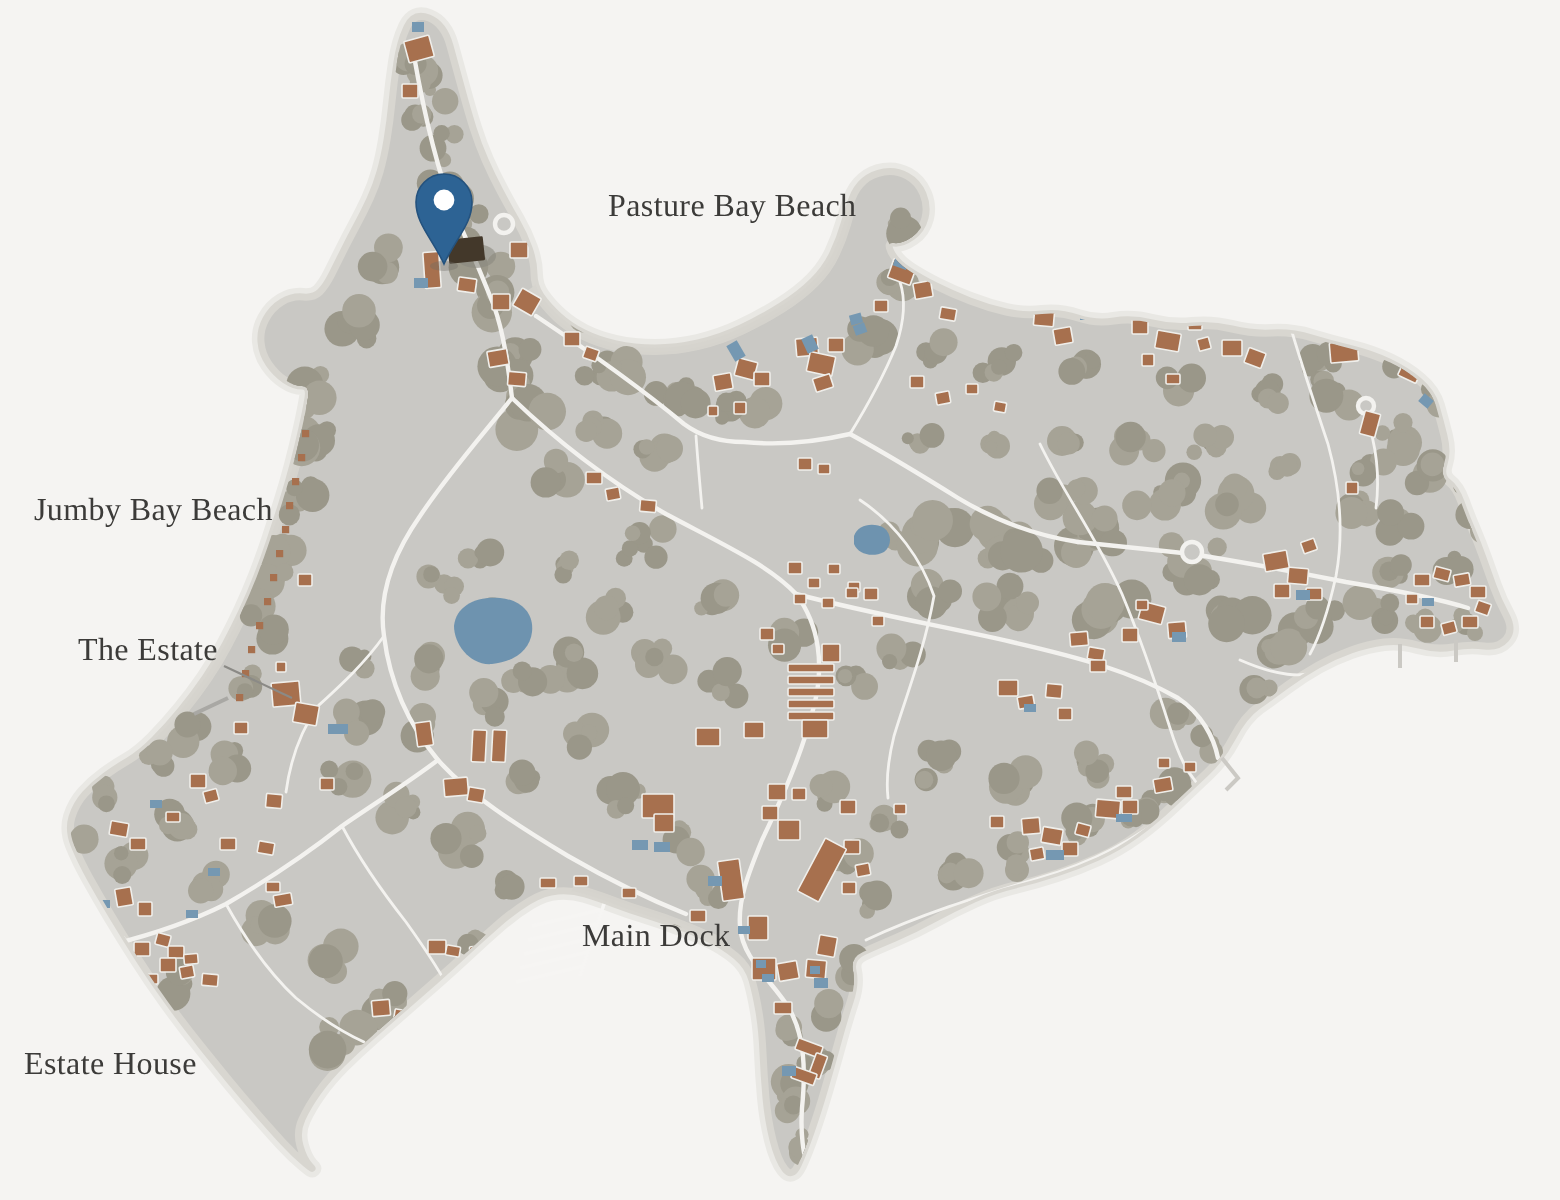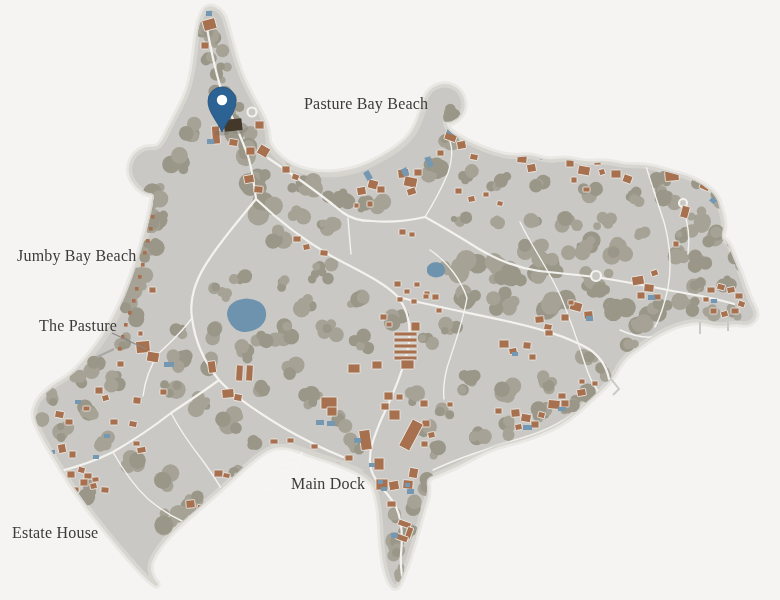--- a/index.html
+++ b/index.html
@@ -1028,16 +1028,16 @@
       <path d="M112,333 L146,349" stroke="#8b8a86" stroke-width="1.1"></path>
       <g>
         <ellipse cx="222" cy="133" rx="7" ry="2.5" fill="#6e6b64" opacity="0.35"></ellipse>
         <path d="M222,132 C216,119 208,112 208,101 a14,14 0 1 1 28,0 c0,11 -8,18 -14,31 z" fill="#2d6394" stroke="#24527e" stroke-width="0.8"></path>
         <circle cx="222" cy="100" r="5.2" fill="#ffffff"></circle>
       </g>
     </svg>
 
   <div class="map-label" style="left:304px;top:95px">Pasture Bay Beach</div>
   <div class="map-label" style="left:17px;top:247px">Jumby Bay Beach</div>
-  <div class="map-label" style="left:39px;top:317px">The Pasture</div>
-  <div class="map-label" style="left:291px;top:475px">Main Dock</div>
+  <div class="map-label" style="left:39px;top:317px">The Estate</div>
+  <div class="map-label" style="left:291px;top:460px">Main Dock</div>
   <div class="map-label" style="left:12px;top:524px">Estate House</div>
 </div>
 
 </body></html>

